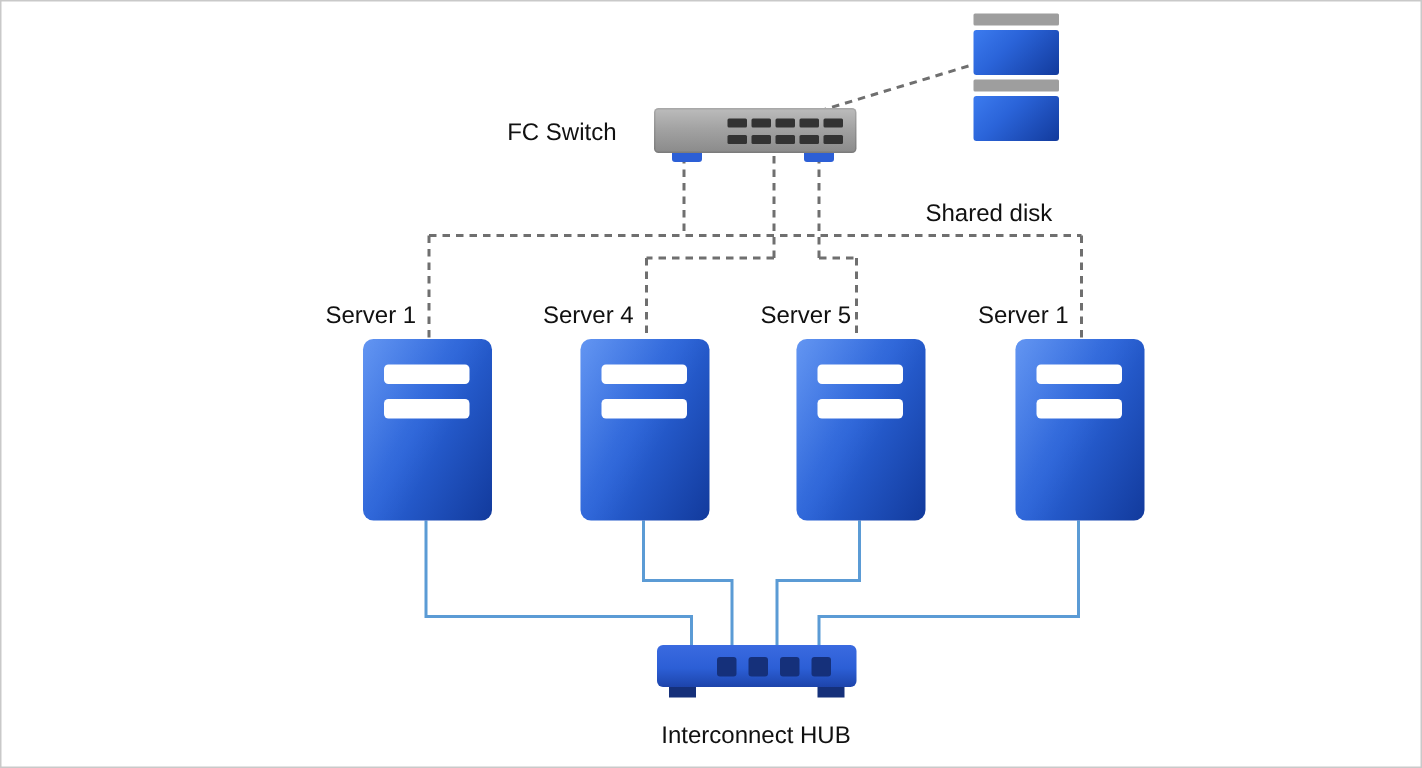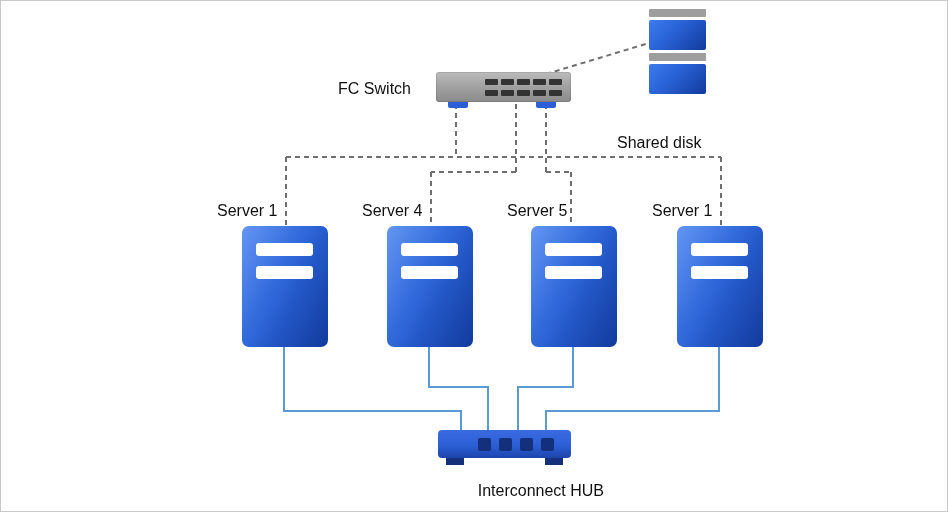--- a/index.html
+++ b/index.html
@@ -14,21 +14,21 @@
 
   
   .lines { position:absolute; left:0; top:0; }
   .dashed { fill:none; stroke:var(--dashed-line,#737373); stroke-width:2; stroke-dasharray:5 4; }
   .solid  { fill:none; stroke:var(--solid-line,#5b9bd5);  stroke-width:2; }
 
   
   .label { position:absolute; font-size:16px; color:var(--label-text,#111); white-space:nowrap; }
   .fc-switch-label   { left:280px; top:79px;  width:130px; text-align:right; }
   .shared-disk-label { left:616px; top:98px;  width:120px; text-align:left;margin-top:35px; }
-  .hub-label         { left:403px; top:481px; width:200px; text-align:right; }
+  .hub-label         { left:403px; top:481px; width:200px; text-align:center; }
   .server-label { position:absolute; top:201px; font-size:16px; color:var(--label-text,#111); white-space:nowrap;margin-left:20px; }
   .server-label.s1{left:196px}.server-label.s2{left:341px}
   .server-label.s3{left:486px}.server-label.s4{left:631px}
 
   
   .switch { position:absolute; left:435px; top:71px; width:135px; height:38px; }
   .switch-body {
     position:absolute; left:0; top:0; width:135px; height:30px; border-radius:3px; z-index:1;
     background:linear-gradient(180deg,#bcbcbc, var(--switch-gray,#a3a3a3) 45%, var(--switch-gray-dark,#8a8a8a));
     box-shadow: inset 0 0 0 1px rgba(0,0,0,0.10);

